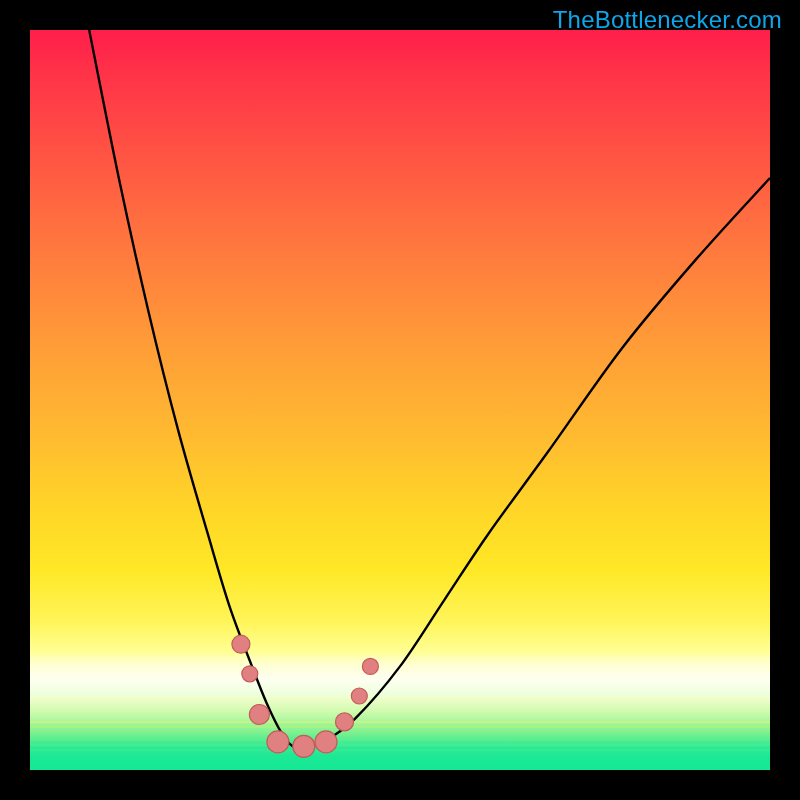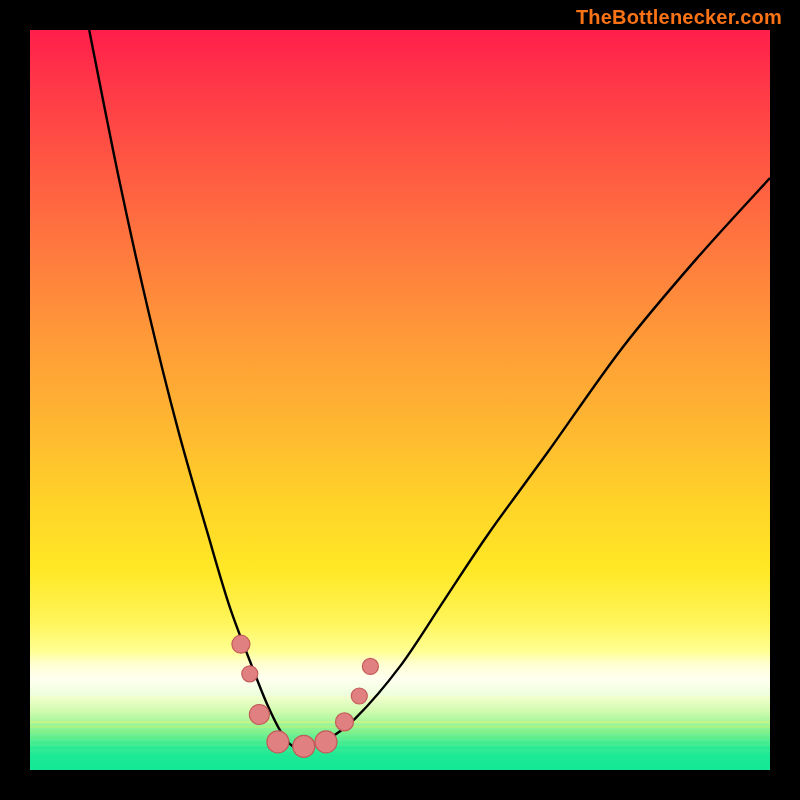--- a/index.html
+++ b/index.html
@@ -34,24 +34,24 @@
   }
   .glow-band {
     position: absolute;
     left: 0;
     width: 100%;
   }
   .watermark {
     position: absolute;
     top: 6px;
     right: 18px;
-    color: #f97316;
-    font-size: 20px;
+    color: #0ea5e9;
+    font-size: 24px;
     letter-spacing: 0.2px;
-    font-weight: 700;
+    font-weight: 400;
   }
   svg.curve {
     position: absolute;
     top: 0; left: 0;
     width: 740px;
     height: 740px;
     overflow: visible;
   }
 </style>
 </head>

